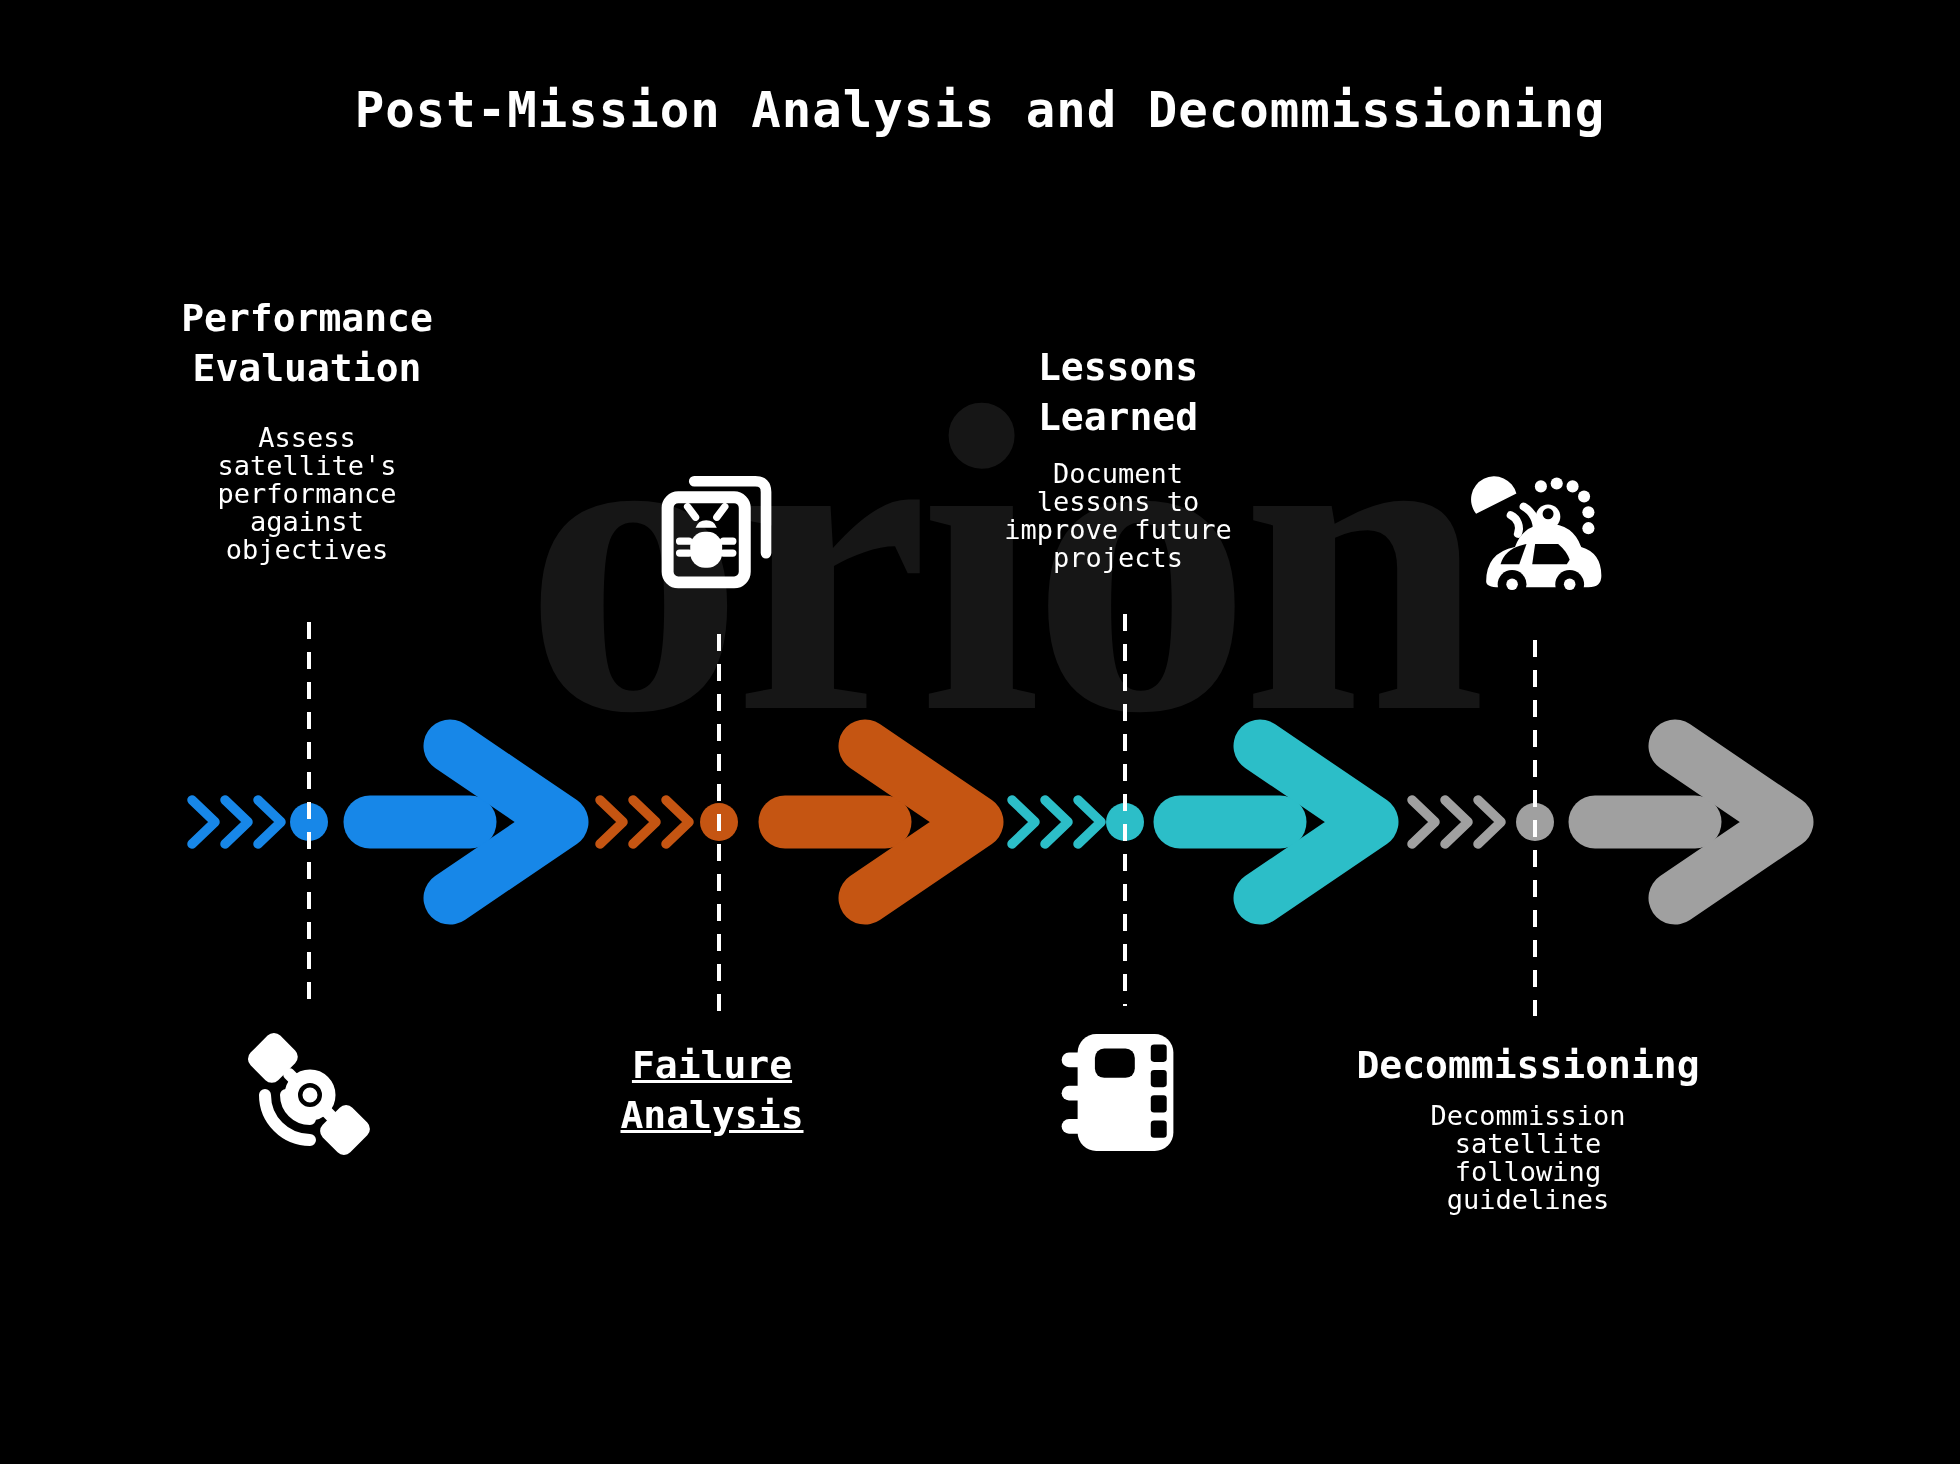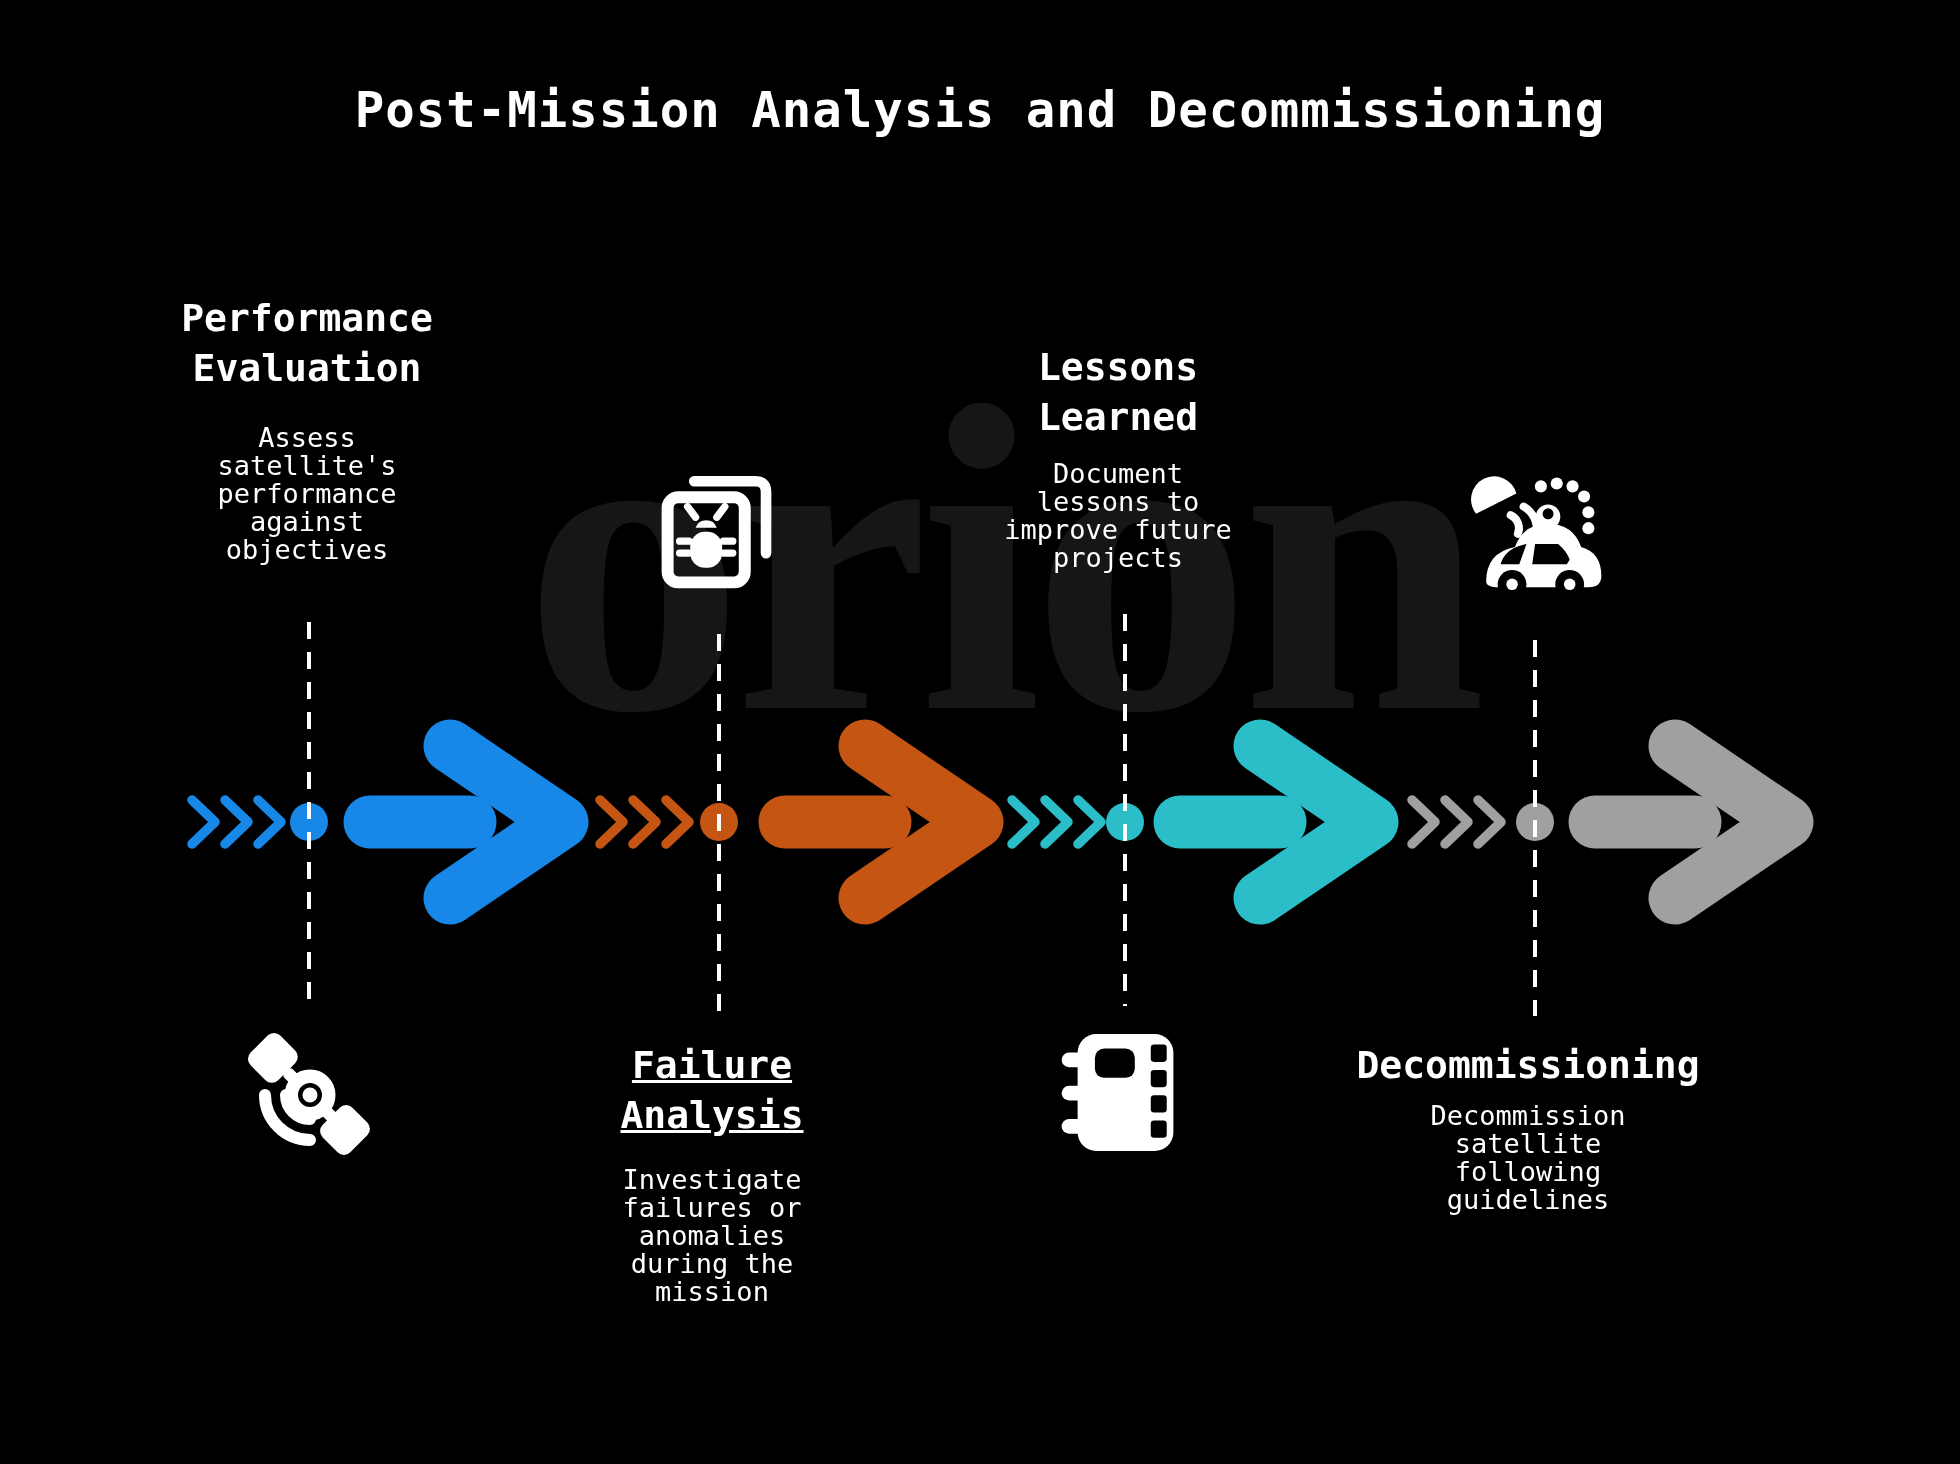--- a/index.html
+++ b/index.html
@@ -157,25 +157,20 @@
   <div class="stage-title" style="left:307px;top:293px;">Performance
 Evaluation</div>
   <div class="stage-desc" style="left:307px;top:424px;">Assess
 satellite's
 performance
 against
 objectives</div>
 
   <div class="stage-title" style="left:712px;top:1040px;text-decoration:underline;">Failure
 Analysis</div>
-  <div class="stage-desc" style="left:712px;top:1166px;">Investigate
-failures or
-anomalies
-during the
-mission</div>
 
   <div class="stage-title" style="left:1118px;top:334px;margin-top:8px;">Lessons
 Learned</div>
   <div class="stage-desc" style="left:1118px;top:460px;">Document
 lessons to
 improve future
 projects</div>
 
   <div class="stage-title" style="left:1528px;top:1040px;">Decommissioning</div>
   <div class="stage-desc" style="left:1528px;top:1102px;">Decommission

